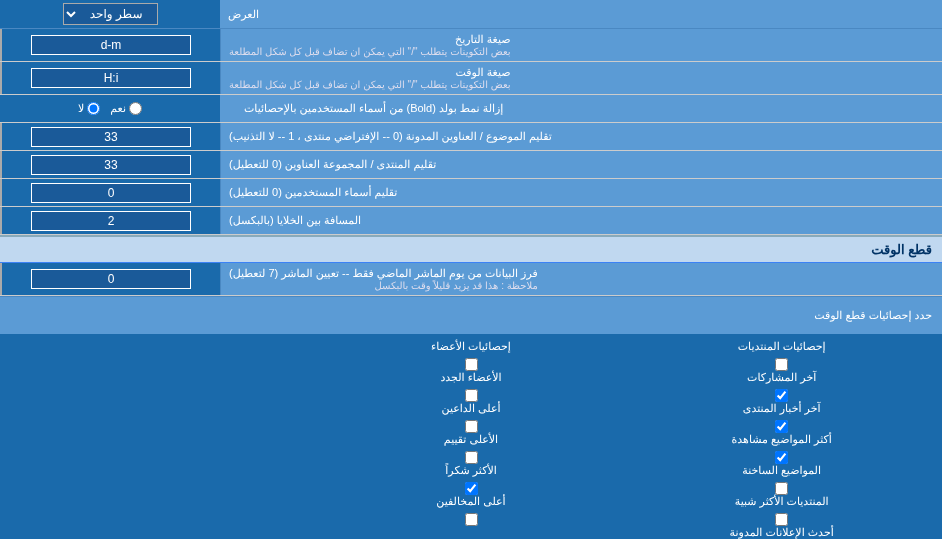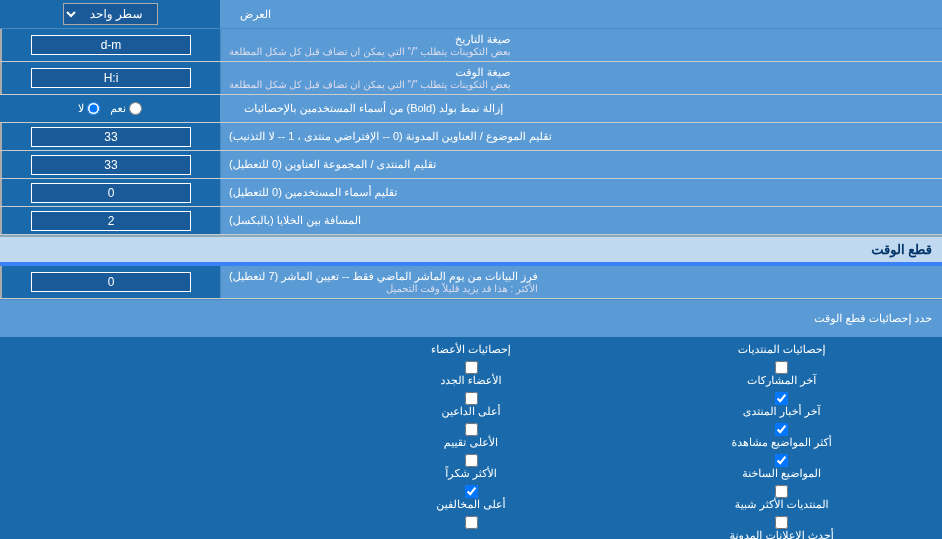--- a/index.html
+++ b/index.html
@@ -67,21 +67,21 @@
       width: 100%;
       background: #5b9bd5;
       border-bottom: 1px solid #4a88c2;
       min-height: 28px;
     }
 
     .header-label {
       flex: 1;
       background: #5b9bd5;
       color: #fff;
-      padding: 4px 20px;
+      padding: 4px 8px;
       display: flex;
       align-items: center;
       justify-content: flex-end;
       font-size: 11px;
     }
 
     .header-select-cell {
       width: 220px;
       background: #1a6aab;
       display: flex;
@@ -136,21 +136,21 @@
     }
 
     
     .section-header {
       background: #c0d8f0;
       color: #003366;
       font-weight: bold;
       font-size: 13px;
       padding: 5px 10px;
       text-align: right;
-      border-bottom: 4px solid #3b82f6;
+      border-bottom: 1px solid #3b82f6;
       border-top: 2px solid #8ab;
     }
 
     .cb-title-row {
       background: #5b9bd5;
       color: #fff;
       text-align: right;
       padding: 12px 10px;
       font-size: 11px;
       border-top: 1px solid #4a88c2;
@@ -253,21 +253,21 @@
       <input type="text" value="2" style="">
     </div>
   </div>
 
   <div class="section-header">قطع الوقت</div>
 
   <div class="row">
     <div class="row-label">
       <div>
         <span>فرز البيانات من يوم الماشر الماضي فقط -- تعيين الماشر (7 لتعطيل)</span>
-        <small style="color:#dde;font-size:10px;">الأكثر : هذا قد يزيد قليلاً وقت التحميل</small>
+        <small style="color:#dde;font-size:10px;">ملاحظة : هذا قد يزيد قليلاً وقت بالبكسل</small>
       </div>
     </div>
     <div class="row-input">
       <input type="text" value="0" style="">
     </div>
   </div>
 
   <div class="cb-title-row">حدد إحصائيات قطع الوقت</div>
 
   <div class="cb-grid">

